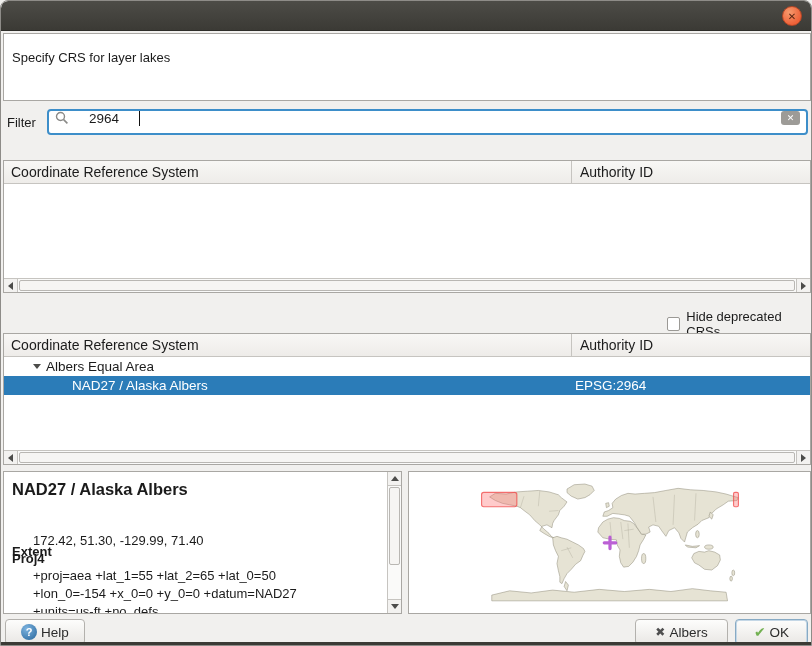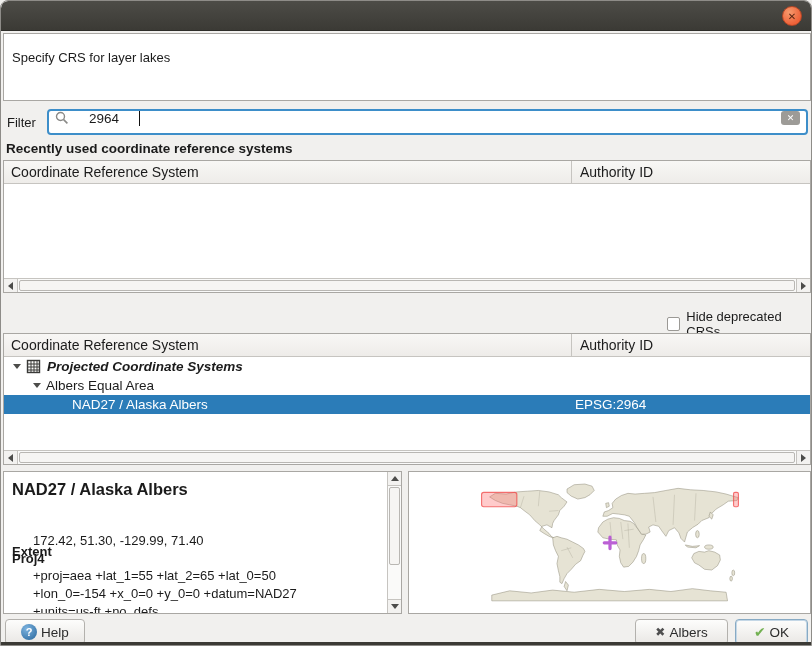--- a/index.html
+++ b/index.html
@@ -142,21 +142,20 @@
       <line x1="8.6" y1="8.6" x2="12.4" y2="12.4" stroke="#8a8a88" stroke-width="1.6"></line>
     </svg>
     <span class="fval">2964</span>
     <span class="caret"></span>
     <span class="spacer"></span>
     <span class="clearbtn">
       <span>✕</span>
     </span>
   </div>
 
-  <div class="heading h1">Recently used coordinate reference systems</div>
 
   <div class="table recent">
     <div class="thead">
       <div class="th c1">Coordinate Reference System</div>
       <div class="th c2">Authority ID</div>
     </div>
     <div></div>
     <div class="hscroll">
       <div class="harrow left">
           <i class="tri-l"></i>
@@ -172,37 +171,20 @@
     <span class="chkbox"></span>
     <span>Hide deprecated CRSs</span>
   </div>
 
   <div class="table world">
     <div class="thead">
       <div class="th c1">Coordinate Reference System</div>
       <div class="th c2">Authority ID</div>
     </div>
 
-    <div class="trow">
-      <span class="expander ind1">
-          <i class="tri-d"></i>
-        </span>
-      <span class="gicon">
-        <svg width="15" height="15" viewBox="0 0 15 15">
-          <rect x="1.5" y="1.5" width="12" height="12" fill="#fdfdfb" stroke="#3a3a38" stroke-width="1.4"></rect>
-          <line x1="1.5" y1="5" x2="13.5" y2="5" stroke="#3a3a38" stroke-width="1"></line>
-          <line x1="1.5" y1="8" x2="13.5" y2="8" stroke="#3a3a38" stroke-width="1"></line>
-          <line x1="1.5" y1="11" x2="13.5" y2="11" stroke="#3a3a38" stroke-width="1"></line>
-          <line x1="5" y1="1.5" x2="5" y2="13.5" stroke="#3a3a38" stroke-width="1"></line>
-          <line x1="8" y1="1.5" x2="8" y2="13.5" stroke="#3a3a38" stroke-width="1"></line>
-          <line x1="11" y1="1.5" x2="11" y2="13.5" stroke="#3a3a38" stroke-width="1"></line>
-        </svg>
-      </span>
-      <span class="tlabel bi">Projected Coordinate Systems</span>
-    </div>
 
     <div class="trow">
       <span class="expander ind2">
           <i class="tri-d"></i>
         </span>
       <span class="tlabel it">Albers Equal Area</span>
     </div>
 
     <div class="trow selected">
       <span class="tlabel ind3">NAD27 / Alaska Albers</span>

